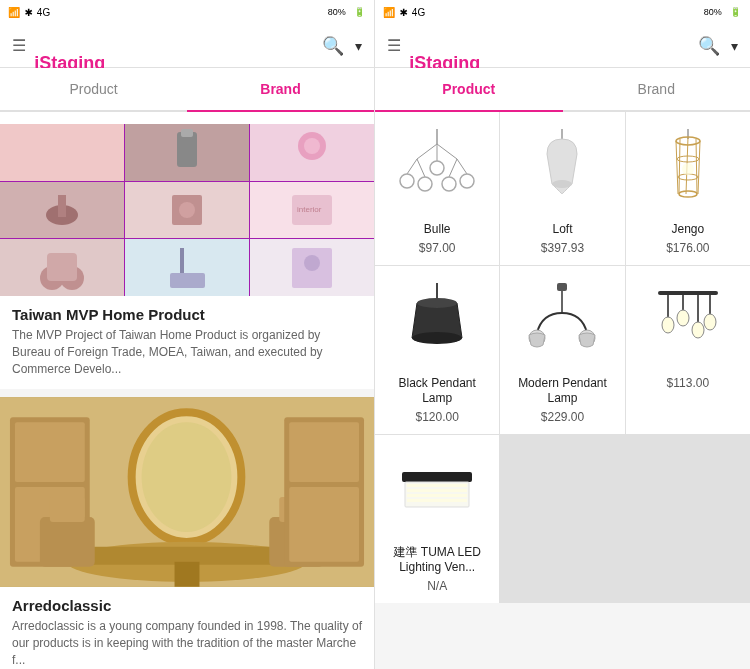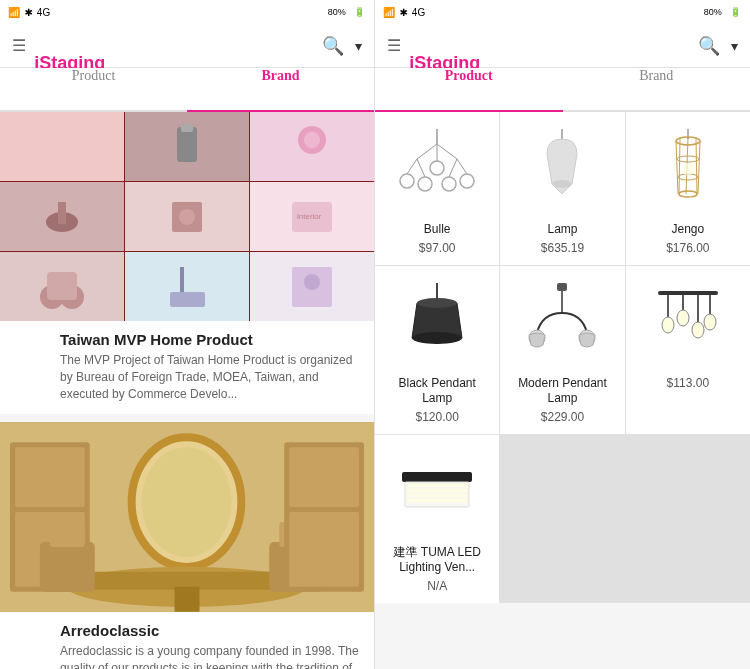--- a/index.html
+++ b/index.html
@@ -17,37 +17,37 @@
     .app-header { height: 44px; background: #fff; display: flex; align-items: center; justify-content: space-between; padding: 0 12px; border-bottom: 1px solid #e0e0e0; }
     .header-left { display: flex; align-items: center; gap: 8px; }
     .hamburger-icon { font-size: 16px; color: #666; }
     .app-title { font-size: 18px; font-weight: 600; color: #e91e8c; margin-top: 36px; }
     .header-right { display: flex; align-items: center; gap: 10px; }
     .search-icon { font-size: 18px; color: #333; }
     .chevron-icon { font-size: 14px; color: #333; }
 
     
     .tab-bar { display: flex; height: 44px; background: #fff; border-bottom: 2px solid #e0e0e0; }
-    .tab-item { flex: 1; display: flex; justify-content: center; font-size: 14px; color: #888; cursor: pointer; position: relative; font-family: Liberation Serif, serif; }
+    .tab-item { flex: 1; display: flex; align-items: center; justify-content: center; font-size: 14px; color: #888; cursor: pointer; position: relative; }
     .tab-item.active { color: #e91e8c; font-weight: 600; }
     .tab-item.active::after { content: ''; position: absolute; bottom: -2px; left: 0; right: 0; height: 2px; background: #e91e8c; }
 
     
     .content { flex: 1; overflow-y: auto; background: #f5f5f5; }
 
     
     .brand-list { display: flex; flex-direction: column; gap: 0; }
 
     .brand-card { background: #fff; margin-bottom: 8px; }
 
     
-    .mosaic { display: grid; width: 100%; height: 209px; grid-template-columns: repeat(3, 1fr); grid-template-rows: repeat(3, 1fr); gap: 1px; background: #7f1d1d; }
+    .mosaic { display: grid; width: 100%; height: 172px; grid-template-columns: repeat(3, 1fr); grid-template-rows: repeat(3, 1fr); gap: 1px; background: #a21caf; margin-top: 12px; }
     .mosaic-cell { overflow: hidden; }
 
-    .brand-info { padding: 10px 12px 12px; margin-left: 48px; }
+    .brand-info { padding: 10px 12px 12px; }
     .brand-name { font-size: 15px; font-weight: 700; color: #222; margin-bottom: 4px; }
     .brand-desc { font-size: 12px; color: #666; line-height: 1.4; }
 
     
     .product-grid { display: grid; grid-template-columns: repeat(3, 1fr); gap: 1px; background: #e0e0e0; }
     .product-card { background: #fff; display: flex; flex-direction: column; align-items: center; padding: 12px 8px 10px; }
     .product-image-area { width: 90px; height: 90px; display: flex; align-items: center; justify-content: center; margin-bottom: 8px; }
     .product-name { font-size: 12px; color: #222; text-align: center; margin-bottom: 3px; line-height: 1.3; }
     .product-price { font-size: 12px; color: #555; text-align: center; }
 
@@ -260,22 +260,22 @@
       <div class="product-card">
         <div class="product-image-area">
           <svg width="80" height="80" viewBox="0 0 80 80">
             <line x1="40" y1="0" x2="40" y2="15" stroke="#999" stroke-width="1.5"></line>
             <line x1="40" y1="15" x2="40" y2="25" stroke="#999" stroke-width="1.5"></line>
 
             <path d="M25 25 Q25 10 40 10 Q55 10 55 25 L50 55 Q40 65 40 65 Q40 65 30 55 Z" fill="#e0e0e0" stroke="#ccc" stroke-width="1"></path>
             <ellipse cx="40" cy="55" rx="10" ry="4" fill="#d0d0d0"></ellipse>
           </svg>
         </div>
-        <div class="product-name">Lamp</div>
-        <div class="product-price">$635.19</div>
+        <div class="product-name">Loft</div>
+        <div class="product-price">$397.93</div>
       </div>
 
       <div class="product-card">
         <div class="product-image-area">
           <svg width="80" height="80" viewBox="0 0 80 80">
             <line x1="40" y1="0" x2="40" y2="10" stroke="#999" stroke-width="1.5"></line>
 
             <ellipse cx="40" cy="12" rx="12" ry="4" fill="none" stroke="#c8a050" stroke-width="1.5"></ellipse>
 
             <line x1="28" y1="12" x2="30" y2="65" stroke="#c8a050" stroke-width="1"></line>

